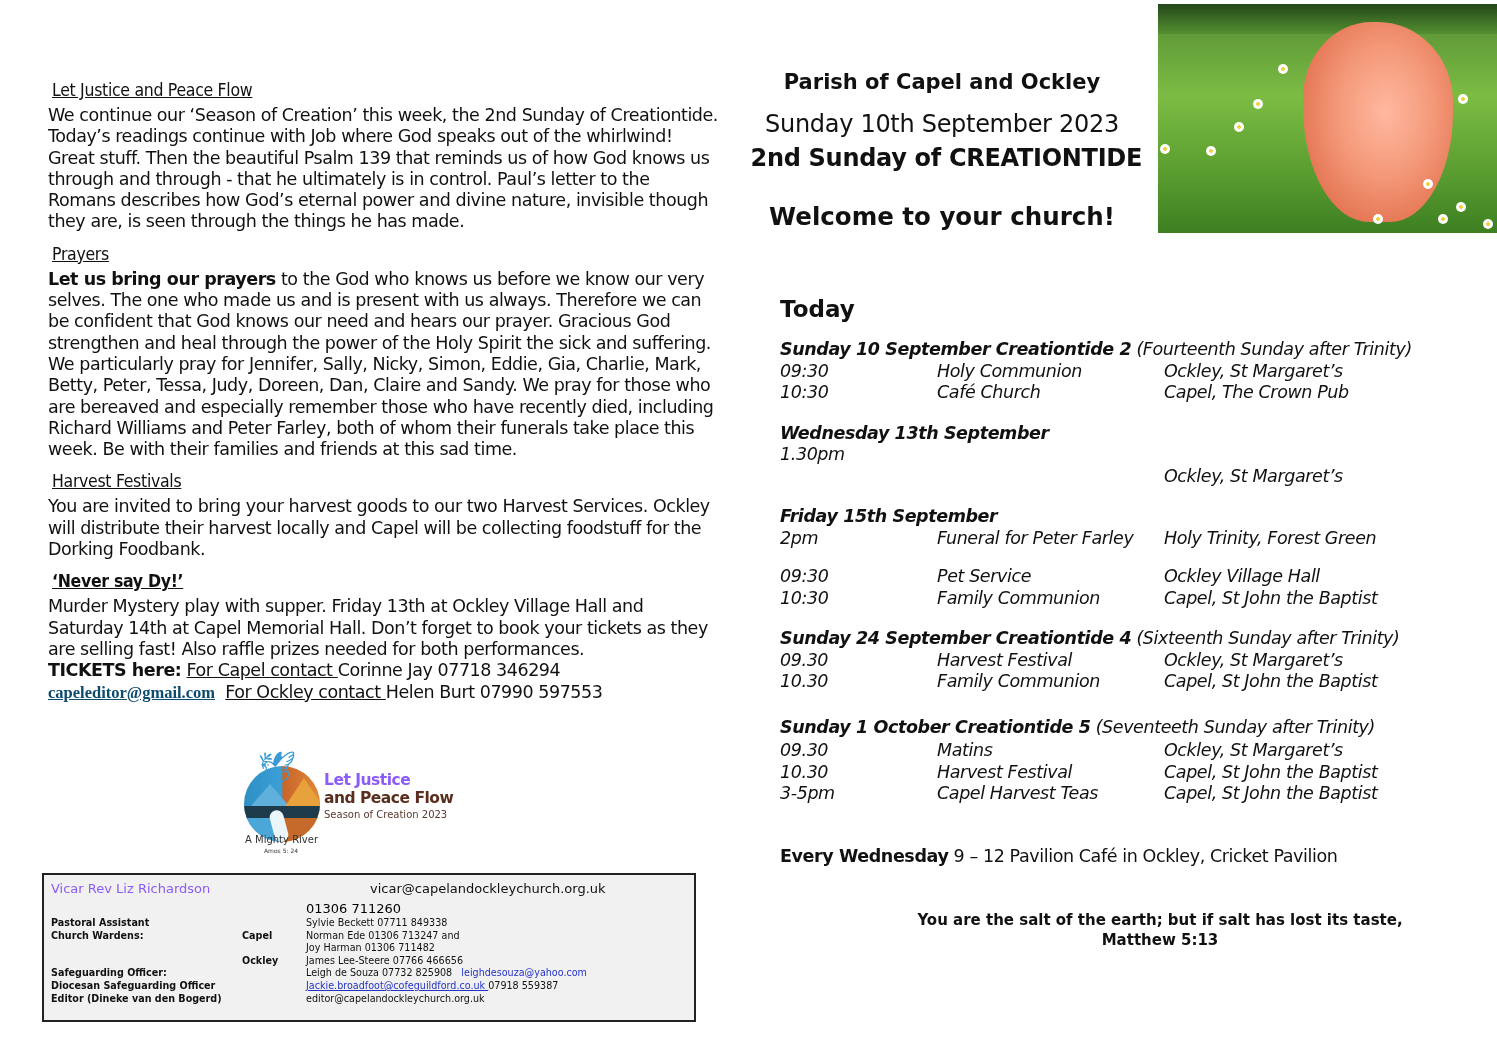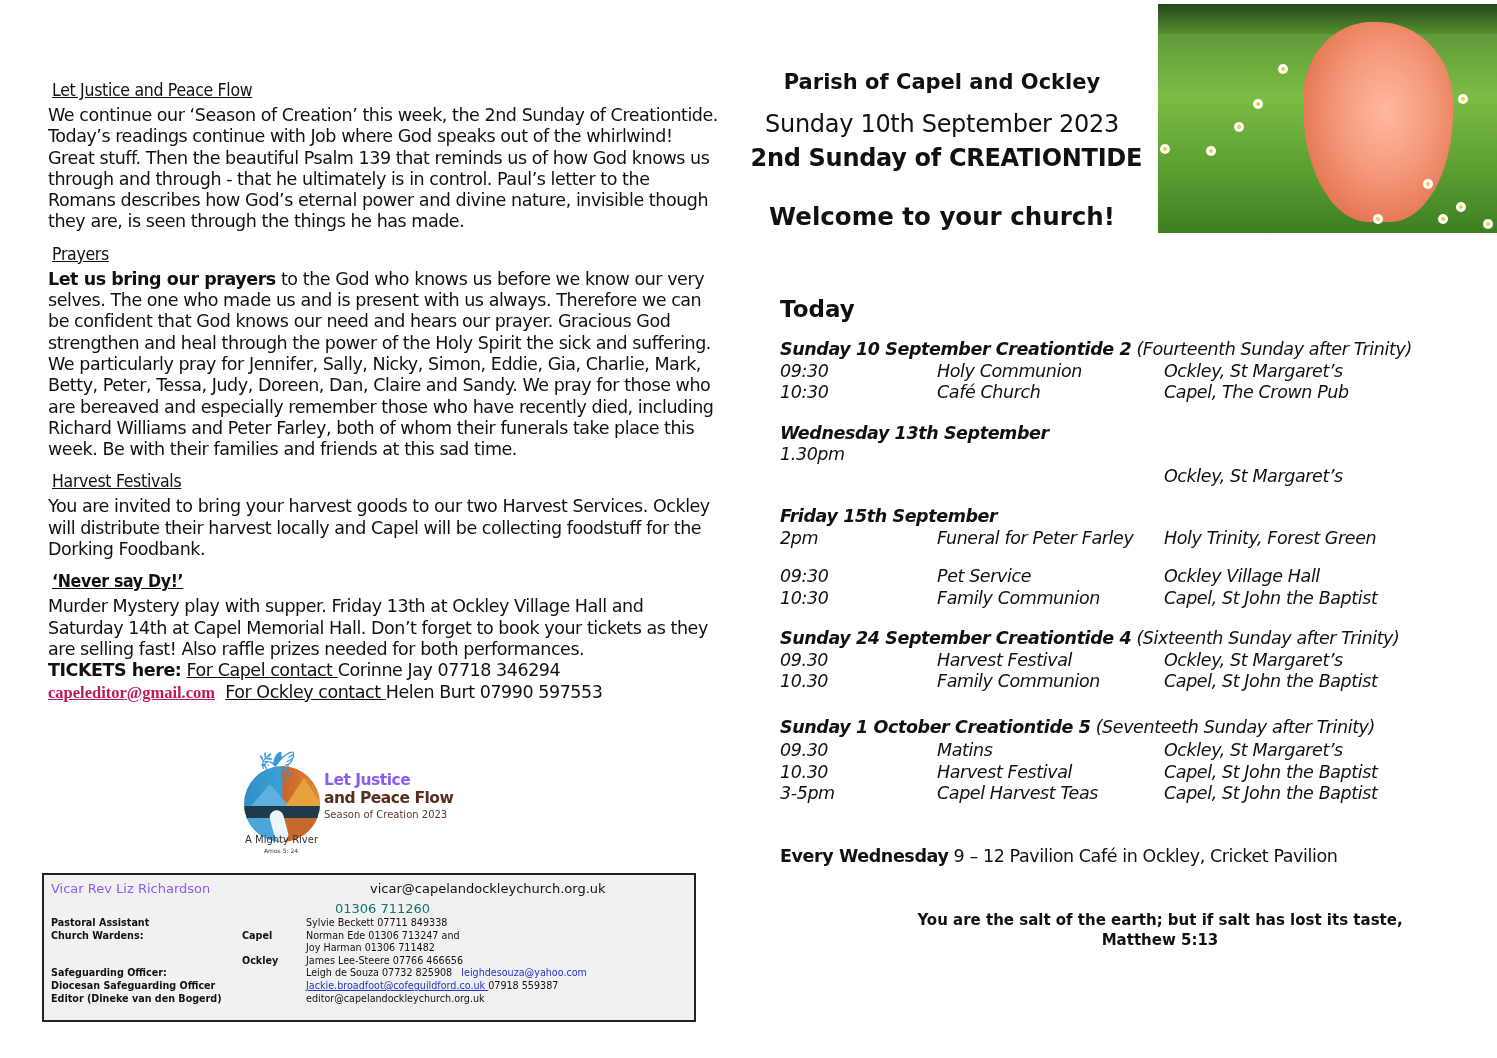--- a/index.html
+++ b/index.html
@@ -7,21 +7,21 @@
     width:1497px; height:1058px; background:#ffffff; position:relative; overflow:hidden;
     font-family: "DejaVu Sans", sans-serif; color:#111;
   }
   
   #left { position:absolute; left:48px; top:76px; width:670px; }
   .sec-title { font-size:17.5px; font-weight:normal; text-decoration:underline; line-height:21px; margin:4px; letter-spacing:-0.3px; font-stretch:condensed; }
   .para { font-size:17.5px; line-height:21.3px; margin:0; letter-spacing:-0.45px; }
   .para b { font-weight:bold; }
   .block { margin-bottom:11px; }
   .u { text-decoration:underline; }
-  .link-serif { font-family: "Liberation Serif", serif; font-weight:bold; color:#be185d; text-decoration:underline; font-size:16.5px; letter-spacing:0; }
+  .link-serif { font-family: "Liberation Serif", serif; font-weight:bold; color:#0c4a6e; text-decoration:underline; font-size:16.5px; letter-spacing:0; }
 
   
   #logo { position:absolute; left:242px; top:748px; width:230px; height:112px; }
   #logo .circle { position:absolute; left:2px; top:18px; width:76px; height:76px; border-radius:50%; overflow:hidden;
     background: linear-gradient(90deg,#2f8fc4 0%, #3aa0d6 48%, #c8652a 52%, #e0893a 100%); }
   #logo .mtn-l { position:absolute; left:0; top:18px; width:0; height:0; border-left:26px solid transparent; border-right:26px solid transparent; border-bottom:30px solid #5fb0dc; }
   #logo .mtn-r { position:absolute; left:36px; top:12px; width:0; height:0; border-left:24px solid transparent; border-right:24px solid transparent; border-bottom:36px solid #e8a23c; }
   #logo .trees { position:absolute; left:0; top:40px; width:76px; height:12px; background:#1d3b4a; }
   #logo .water { position:absolute; left:0; top:52px; width:76px; height:24px; background:linear-gradient(90deg,#4aa7d8 0 50%, #c66a2c 50% 100%); }
   #logo .river { position:absolute; left:28px; top:44px; width:14px; height:32px; background:#eaf6fb; border-radius:8px; transform:rotate(-15deg); }
@@ -29,21 +29,21 @@
   #logo .t1 { position:absolute; left:82px; top:24px; font-weight:bold; font-size:15.5px; color:#8b5cf6; line-height:17px; letter-spacing:-0.5px; }
   #logo .t2 { position:absolute; left:82px; top:42px; font-weight:bold; font-size:15.5px; color:#5a2e1e; line-height:17px; letter-spacing:-0.5px; }
   #logo .t3 { position:absolute; left:82px; top:61px; font-size:10px; color:#5a3a2e; }
   #logo .t4 { position:absolute; left:3px; top:86px; font-size:10px; color:#333; }
   #logo .t5 { position:absolute; left:22px; top:99px; font-size:6px; color:#333; }
 
   
   #contact { position:absolute; left:42px; top:873px; width:654px; height:149px; background:#f1f1f1; border:2px solid #222; box-sizing:border-box; }
   #contact .vicar { position:absolute; left:7px; top:6px; font-size:13px; color:#8b5cf6; }
   #contact .vemail { position:absolute; left:326px; top:6px; font-size:13px; color:#111; }
-  #contact .vphone { position:absolute; left:262px; top:26px; font-size:13px; color:#0f766e;margin-left:29px; }
+  #contact .vphone { position:absolute; left:262px; top:26px; font-size:13px; color:#000000; }
   #contact .row { position:absolute; font-size:9.6px; line-height:12.6px; color:#111; }
   #contact .lbl { left:7px; font-weight:bold; }
   #contact .loc { left:198px; font-weight:bold; }
   #contact .val { left:262px; }
   #contact .blue { color:#2433c8; }
   #contact .ul { text-decoration:underline; color:#2433c8; }
 
   
   #parish { position:absolute; left:742px; top:70px; width:400px; text-align:center; font-weight:bold; font-size:21px; }
   #date { position:absolute; left:742px; top:110px; width:400px; text-align:center; font-size:24px; letter-spacing:-0.3px; }

